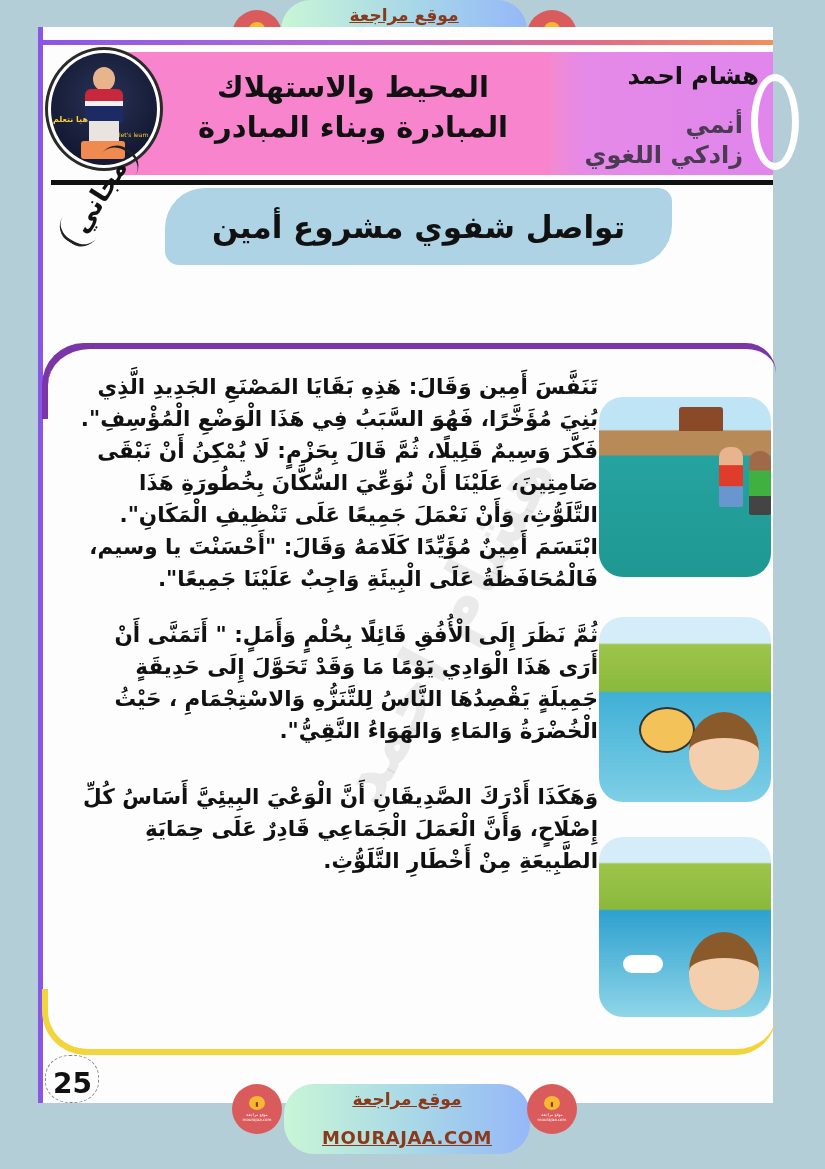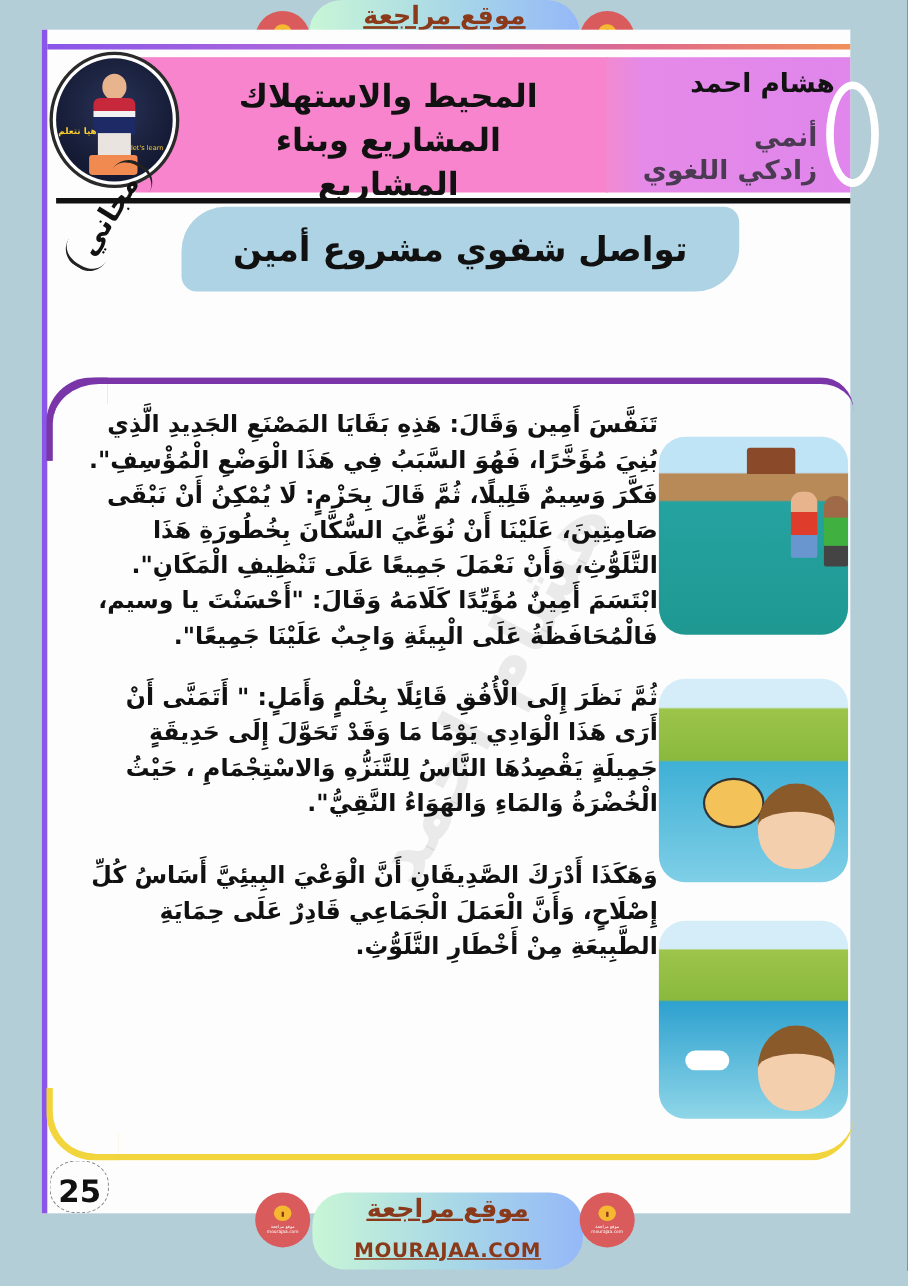--- a/index.html
+++ b/index.html
@@ -150,21 +150,21 @@
     direction: rtl; white-space: nowrap;
   }
   
   .site-banner {
     position: absolute; width: 246px; height: 70px;
     background: linear-gradient(90deg, #c8f6d6 0%, #a7d6e8 55%, #95b8f8 100%);
     border-radius: 30px;
     display: flex; flex-direction: column; align-items: center; justify-content: center;
     text-decoration: underline; color: #8a3a1a;
   }
-  .site-banner .ar { direction: rtl; font-size: 23px; font-weight: bold; line-height: 22px; text-decoration: underline; }
+  .site-banner .ar { direction: rtl; font-size: 17px; font-weight: bold; line-height: 22px; text-decoration: underline; }
   .site-banner .en { font-size: 18px; font-weight: bold; letter-spacing: 0.5px; line-height: 24px; text-decoration: underline; font-family: "DejaVu Sans", sans-serif; margin-top: 16px; }
   .site-top { left: 281px; top: 0px; }
   .site-bottom { left: 284px; top: 1084px; }
   .logo-circle {
     position: absolute; width: 50px; height: 50px; border-radius: 50%;
     background: #d95b5c;
     display: flex; flex-direction: column; align-items: center; justify-content: center;
   }
   .logo-circle .book { width: 16px; height: 14px; border-radius: 50%; background: #f5b830; display: flex; align-items: center; justify-content: center; font-size: 6px; color: #8a3a1a; }
   .logo-circle .cap { font-size: 4px; color: #fff; margin-top: 2px; line-height: 5px; text-align: center; }
@@ -207,21 +207,21 @@
         <div class="kid-head"></div>
         <div class="kid-body"></div>
         <div class="kid-legs"></div>
         <div class="kid-box"></div>
         <div class="tag1">هيا نتعلم</div>
         <div class="tag2">let's learn</div>
       </div>
     </div>
     <div class="head-title">
       <div>المحيط والاستهلاك</div>
-      <div>المشاريع وبناء المشاريع</div>
+      <div>المبادرة وبناء المبادرة</div>
     </div>
   </div>
   <div class="black-rule"></div>
 
   <div class="lesson-banner">
     <span class="lesson-title">تواصل شفوي مشروع أمين</span>
   </div>
   <div class="free-badge">
     <span>مجاني</span>
   </div>

